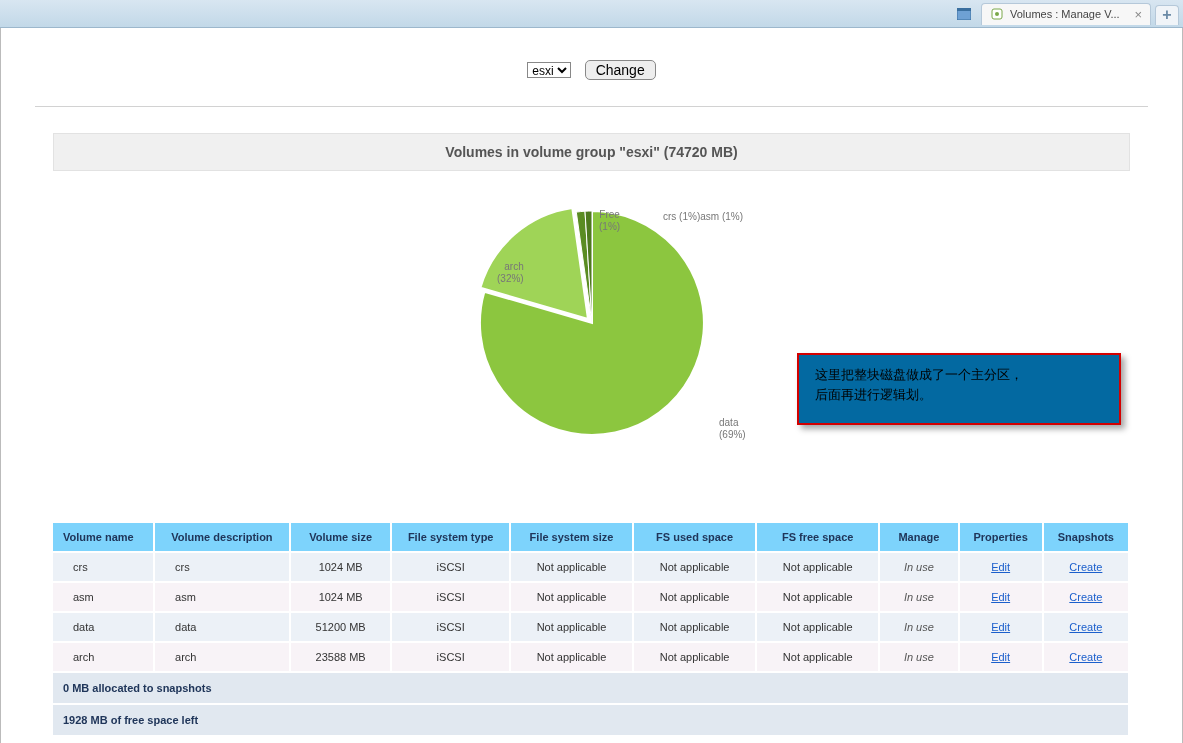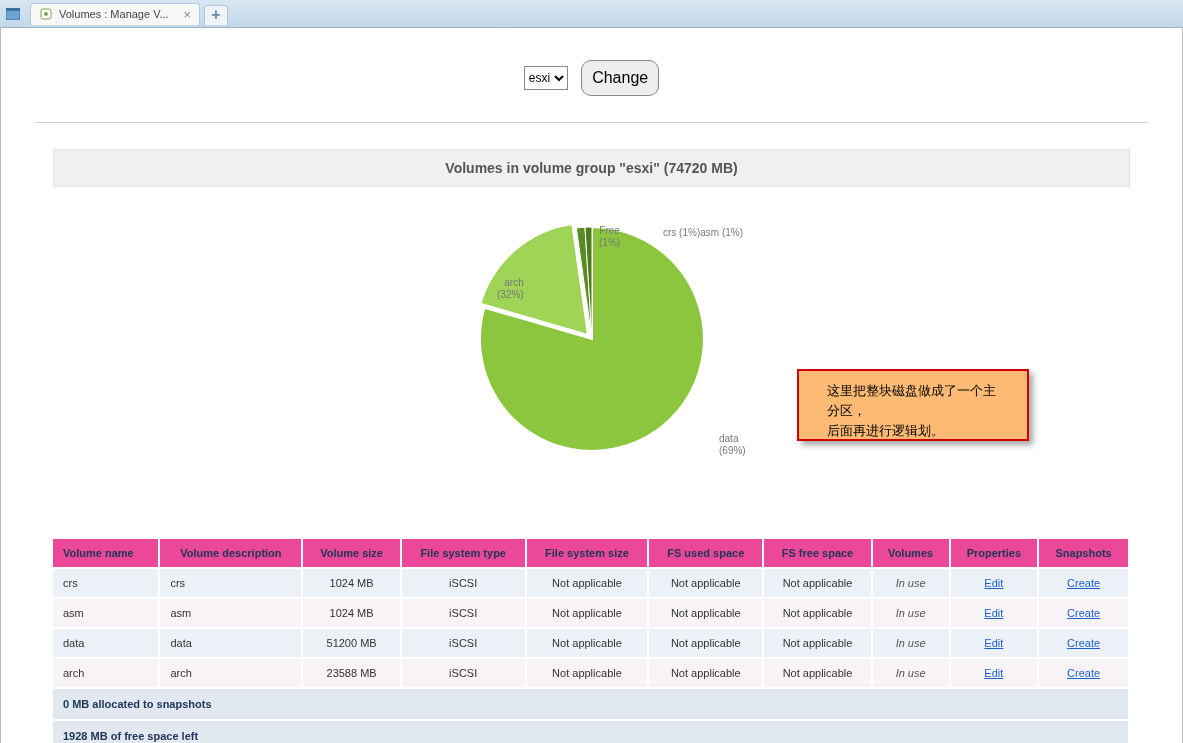--- a/index.html
+++ b/index.html
@@ -1,39 +1,39 @@
 <!DOCTYPE html>
 <html><head>
   <meta charset="utf-8">
   <style>
     * { box-sizing: border-box; margin: 0; padding: 0; }
     body { font-family: Verdana, Arial, sans-serif; font-size: 12px; width: 1183px; background: #fff; color: #333; }
-    .browser-chrome { height: 28px; background: linear-gradient(to bottom, #d8e6f1, #c2d8e8); border-bottom: 1px solid #9cb7cc; display: flex; align-items: center; padding: 0 4px; gap: 4px; }
+    .browser-chrome { height: 28px; background: linear-gradient(to bottom, #d8e6f1, #c2d8e8); border-bottom: 1px solid #9cb7cc; display: flex; align-items: center; padding: 0 4px; gap: 4px; justify-content: flex-end; }
     .window-icon { width: 18px; height: 14px; display: flex; align-items: center; justify-content: center; }
     .window-icon svg { width: 14px; height: 12px; }
     .tab-row { display: flex; align-items: flex-end; gap: 0; margin-left: 4px; }
     .tab { height: 22px; min-width: 170px; background: #f7f7f7; border: 1px solid #b5c8d9; border-bottom: none; border-radius: 4px 4px 0 0; display: flex; align-items: center; padding: 0 8px; gap: 6px; font-size: 11px; color: #444; }
     .tab-favicon { width: 14px; height: 14px; display: inline-flex; align-items: center; justify-content: center; }
     .tab-close { margin-left: auto; color: #888; font-size: 13px; cursor: pointer; }
     .new-tab-btn { width: 24px; height: 20px; background: #f0f4f8; border: 1px solid #b5c8d9; border-bottom: none; border-radius: 4px 4px 0 0; margin-left: 4px; display: flex; align-items: center; justify-content: center; color: #6a8aa6; font-size: 16px; font-weight: 700; cursor: pointer; }
     .viewport { border: 1px solid #bbb; border-top: none; background: #fff; padding: 18px 34px 20px 34px; }
     .top-controls { text-align: center; padding: 14px 0 26px 0; }
-    .top-controls select { border: 1px solid #888; background: #fff; font-size: 12px; height: 24px; vertical-align: middle; margin-right: 10px; }
-    .top-controls button { border: 1px solid #888; background: #eee; height: 36px; padding: 0 10px; font-size: 16px; cursor: pointer; border-radius: 10px; vertical-align: middle; }
+    .top-controls select { border: 1px solid #888; background: #fff; font-size: 12px; height: 16px; vertical-align: middle; margin-right: 10px; }
+    .top-controls button { border: 1px solid #888; background: #eee; height: 20px; padding: 0 10px; font-size: 14px; cursor: pointer; border-radius: 5px; vertical-align: middle; }
     .hr { border: none; border-top: 1px solid #d2d2d2; margin: 0 0 26px 0; }
     .section-header { text-align: center; font-size: 14px; font-weight: 700; color: #555; background: #f0f0f0; border: 1px solid #e2e2e2; padding: 10px 8px; margin: 0 18px; }
     .chart-area { position: relative; height: 300px; margin: 22px 0 30px 0; }
     .chart-svg { display: block; margin: 0 auto; }
     .pie-label { position: absolute; font-size: 10px; color: #777; line-height: 1.2; white-space: nowrap; }
-    .annotation { position: absolute; border: 2px solid #d40000; padding: 10px 28px; width: 232px; height: 72px; font-family: "Microsoft YaHei", sans-serif; font-size: 13px; color: #000; background: #fdba74; box-shadow: 4px 4px 6px rgba(0,0,0,0.35); top: 160px; left: 762px; line-height: 1.55; }
+    .annotation { position: absolute; border: 2px solid #d40000; padding: 10px 16px; width: 324px; height: 72px; font-family: "Microsoft YaHei", sans-serif; font-size: 13px; color: #000; background: #0369a1; box-shadow: 4px 4px 6px rgba(0,0,0,0.35); top: 160px; left: 762px; line-height: 1.55; }
     .table-wrap { margin: 0 18px; }
     table { width: 100%; border-collapse: collapse; font-size: 11px; }
-    thead th { background: #ec4899; color: #20365a; font-weight: 700; padding: 8px 10px; text-align: center; border-right: 2px solid #fff; border-bottom: 2px solid #fff; }
+    thead th { background: #7dd3fc; color: #20365a; font-weight: 700; padding: 8px 10px; text-align: center; border-right: 2px solid #fff; border-bottom: 2px solid #fff; }
     thead th:first-child { text-align: left; }
-    tbody td { padding: 8px 10px; border-right: 2px solid #fff; border-bottom: 2px solid #fff; text-align: center; color: #333; }
+    tbody td { padding: 8px 20px; border-right: 2px solid #fff; border-bottom: 2px solid #fff; text-align: center; color: #333; }
     tbody td:first-child { text-align: left; }
     tbody tr:nth-child(odd) td { background: #ecf1f7; }
     tbody tr:nth-child(even) td { background: #f8f3f7; }
     tbody td:nth-child(2) { text-align: left; }
     tbody .inuse { font-style: italic; color: #555; }
     tbody a { color: #1b5fcc; text-decoration: underline; cursor: pointer; }
     .footer-row td { background: #e1e8f0 !important; color: #20365a; font-weight: 700; text-align: left; padding: 9px 10px; }
   </style>
 </head>
 <body>
@@ -109,21 +109,21 @@
     <table>
       <thead>
         <tr>
           <th>Volume name</th>
           <th>Volume description</th>
           <th>Volume size</th>
           <th>File system type</th>
           <th>File system size</th>
           <th>FS used space</th>
           <th>FS free space</th>
-          <th>Volumes</th>
+          <th>Manage</th>
           <th>Properties</th>
           <th>Snapshots</th>
         </tr>
       </thead>
       <tbody id="table-body">
           <tr>
             <td>crs</td>
             <td>crs</td>
             <td>1024 MB</td>
             <td>iSCSI</td>

